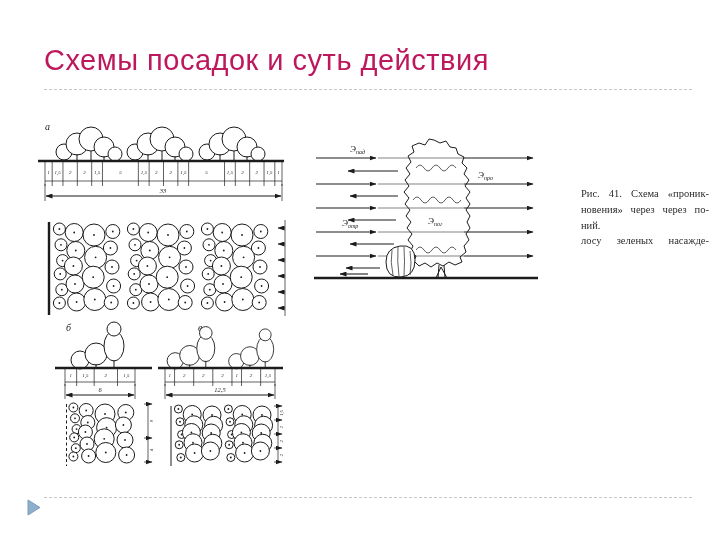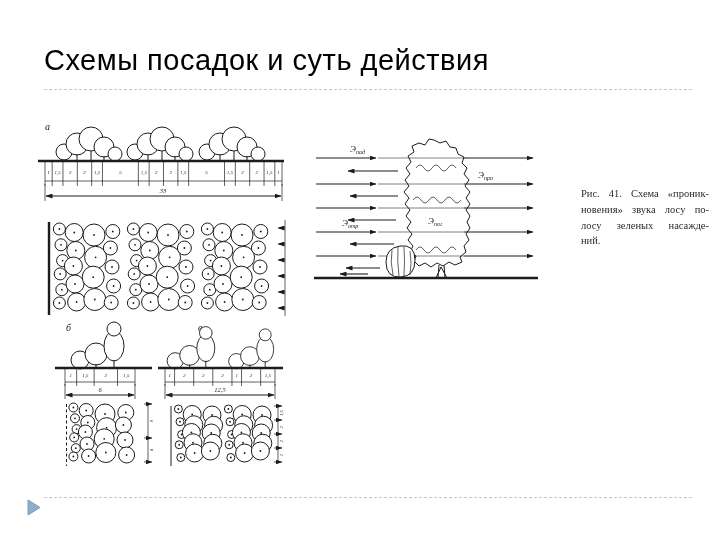--- a/index.html
+++ b/index.html
@@ -1,20 +1,20 @@
 <!DOCTYPE html>
 <html><head>
 <meta charset="utf-8">
 <style>
   html,body{margin:0;padding:0;}
   body{width:720px;height:540px;background:#fff;position:relative;overflow:hidden;
        font-family:"Liberation Sans", sans-serif;}
   .slide{position:absolute;inset:0;background:#ffffff;}
   .title{position:absolute;left:44px;top:44px;margin:0;font-weight:400;
-         font-size:29px;letter-spacing:.5px;color:#000000;
+         font-size:29px;letter-spacing:.5px;color:#be185d;
          font-family:"Liberation Sans", sans-serif;}
   .rule{position:absolute;left:44px;right:28px;height:0;border-top:1px dashed #c5c7ca;}
   .rule-top{top:89px;}
   .rule-bottom{top:497px;}
   .corner-triangle{position:absolute;left:26px;top:499px;}
   .fig-left{position:absolute;left:30px;top:116px;}
   .fig-right{position:absolute;left:312px;top:128px;}
   .caption{position:absolute;left:537px;top:186px;width:172px;color:#2b2b2b;
            font-family:"Liberation Serif", serif;font-size:10.5px;line-height:1.5;}
   .cap-line{text-align:justify;margin-left:44px;}
@@ -503,22 +503,22 @@
     <text class="elabel" x="166" y="50">
       <tspan>Э</tspan><tspan class="esub" dy="2">про</tspan>
     </text>
     <text class="elabel" x="116" y="96" font-size="7.5">
       <tspan>Э</tspan><tspan class="esub" dy="2" font-size="5">пог</tspan>
     </text>
   </svg>
 
   <div class="caption">
     <div class="cap-line just">Рис. 41. Схема «проник-</div>
-    <div class="cap-line just">новения» звука лосу по-</div>
+    <div class="cap-line just">новения» через через по-</div>
+    <div class="cap-line">ний.</div>
     <div class="cap-line just">лосу зеленых насажде-</div>
-    <div class="cap-line">ний.</div>
   </div>
 
   <div class="rule rule-bottom"></div>
   <svg class="corner-triangle" width="17" height="17" viewBox="0 0 17 17">
     <path d="M2,1 L14,8.5 L2,16 Z" fill="#8dafcc" stroke="#7b9cba" stroke-width="1"></path>
   </svg>
 </div>
 
 </body></html>

